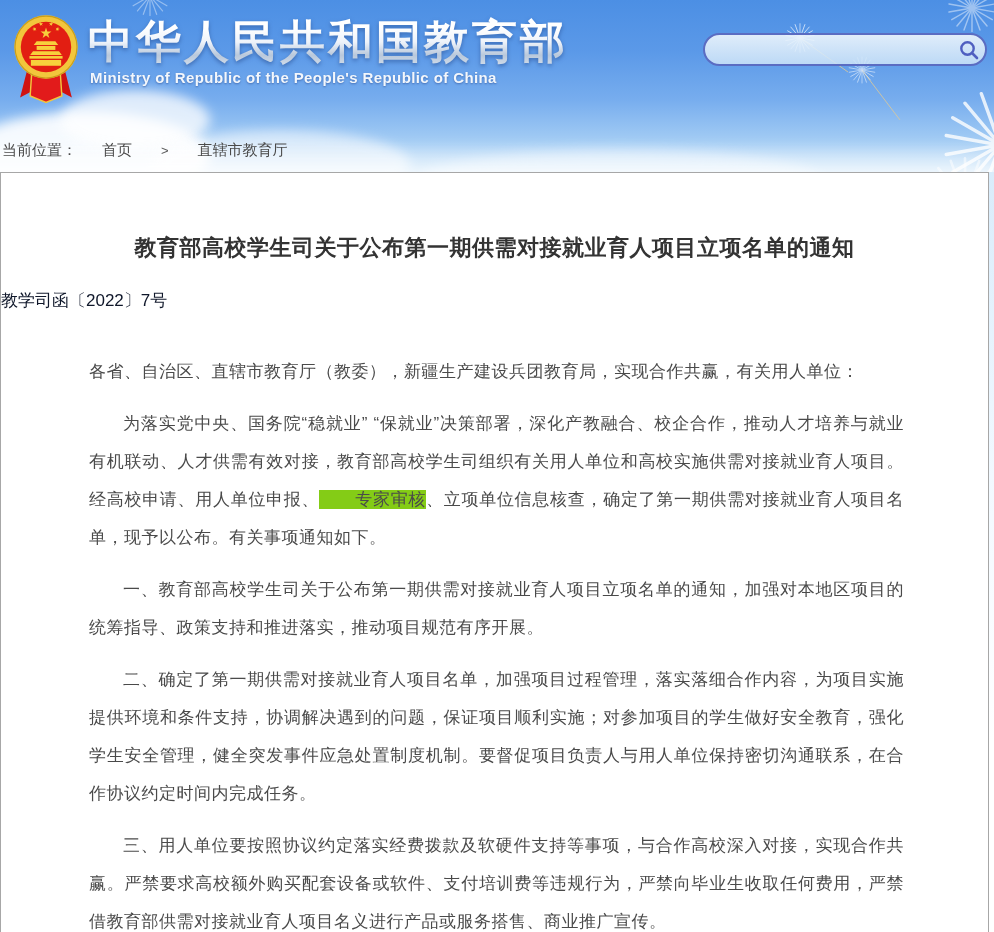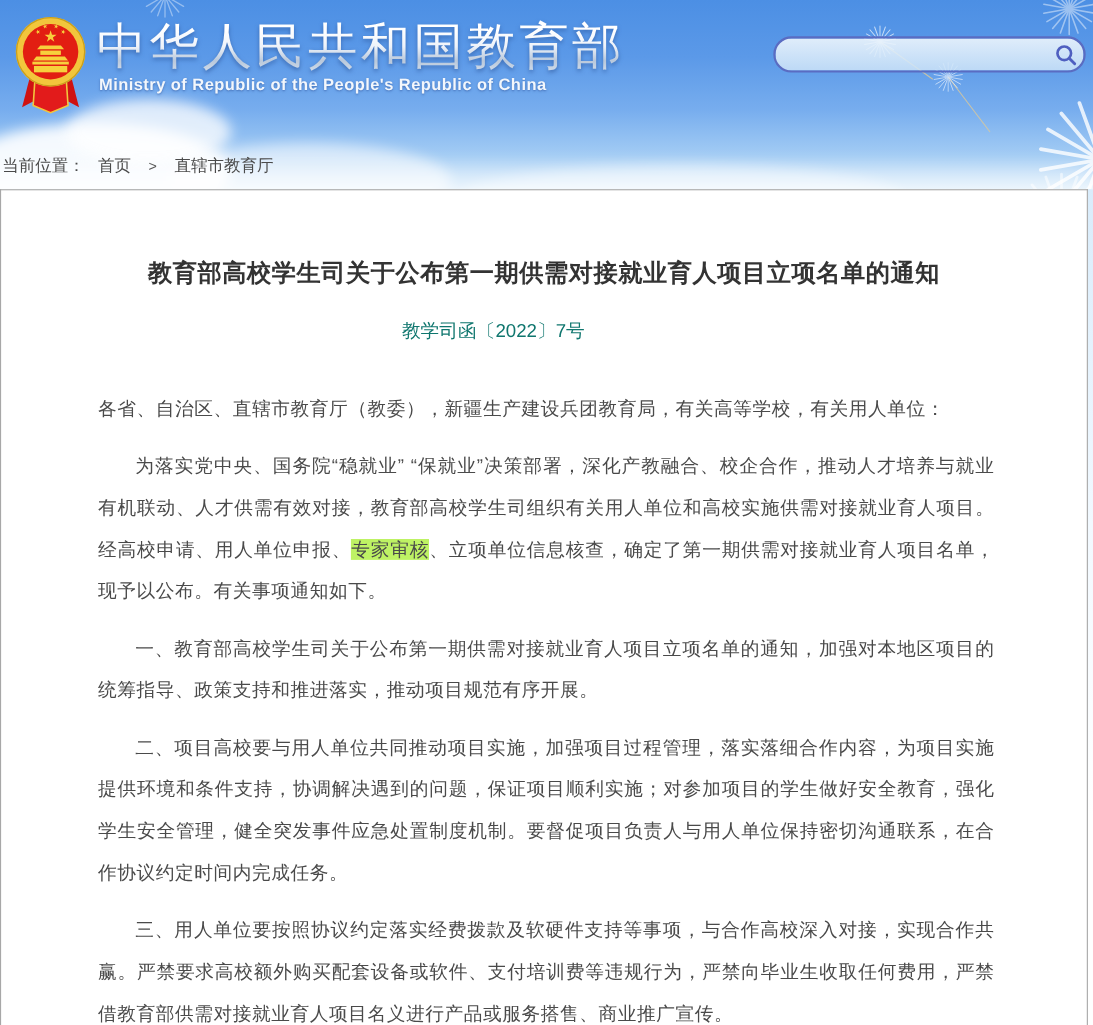--- a/index.html
+++ b/index.html
@@ -20,21 +20,21 @@
   .cloud.c3 { left:150px; top:130px; width:260px; height:70px; opacity:.6; }
   .cloud.c4 { left:420px; top:150px; width:400px; height:60px; opacity:.45; }
   .cloud.c5 { left:-20px; top:155px; width:1034px; height:50px; opacity:.5; filter:blur(10px); border-radius:0; }
 
   .dandelions { position:absolute; left:0; top:0; }
 
   .emblem { position:absolute; left:10px; top:13px; width:72px; height:94px; }
   .emblem svg { width:100%; height:100%; }
 
   .site-title {
-    position:absolute; left:88px; top:12px; font-size:45px; font-weight:normal; letter-spacing:3px;
+    position:absolute; left:88px; top:12px; font-size:45px; font-weight:bold; letter-spacing:3px;
     color:#ffffff;
     background:linear-gradient(180deg,#ffffff 25%,#eef3fa 50%,#b9c8db 72%,#dfe9f4 100%);
     -webkit-background-clip:text; background-clip:text; -webkit-text-fill-color:transparent;
     filter:drop-shadow(0 2px 2px rgba(35,70,135,.55));
     white-space:nowrap;
   }
   .site-subtitle {
     position:absolute; left:90px; top:69px; font-size:15px; font-weight:bold; letter-spacing:.4px;
     color:#f3f7fc; text-shadow:0 1px 2px rgba(45,80,150,.65); white-space:nowrap;
   }
@@ -50,49 +50,49 @@
     padding:0 6px 0 14px; font-size:14px; color:#334;
   }
   .search-btn {
     width:32px; height:29px; border:none; background:transparent; cursor:pointer;
     display:flex; align-items:center; justify-content:center; padding:0;
   }
 
   
   .breadcrumb {
     position:absolute; left:2px; top:141px; display:flex; align-items:center;
-    font-size:15px; color:#4a4a4a; gap:12px; z-index:3;
+    font-size:15px; color:#4a4a4a; gap:25px; z-index:3;
   }
   .breadcrumb a { color:#4a4a4a; text-decoration:none; cursor:pointer;font-family:Liberation Mono, monospace; }
   .crumb-sep { color:#5a5a5a; font-size:13px; padding:0 4px; }
 
   
   .below-strip { position:absolute; left:0; top:172px; width:994px; height:760px;
     background:linear-gradient(180deg,#d9ecfb,#f2f9ff 40%,#ffffff 75%); }
 
   .content-panel {
     position:absolute; left:0; top:172px; width:989px; height:904px;
     background:#ffffff; border:1px solid #a7a7a7; border-bottom:none;
   }
   .doc-title {
     margin:60px 50px 0; text-align:center;
     font-size:22px; line-height:30px; font-weight:bold; color:#333333; letter-spacing:.5px;
   }
   .doc-number {
-    margin:26px 92px 16px 0; text-align:center;
-    font-size:17px; line-height:24px; color:#0f766e;
+    margin:26px 92px 16px 0; text-align:left;
+    font-size:17px; line-height:24px; color:#0f172a;
   }
   .doc-body {
     margin:40px 84px 0 88px;
     font-size:17px; line-height:38px; color:#4a4a4a;
     text-align:justify; letter-spacing:.5px;
   }
   .doc-body p { margin:0 0 14px; text-indent:2em; }
   .doc-body p.salutation { text-indent:0; }
-  .hl { background:#bef264; }
+  .hl { background:#84cc16;padding-left:36px; }
 </style>
 </head>
 <body>
 
 <div class="site-header">
   <div class="cloud c1"></div>
   <div class="cloud c2"></div>
   <div class="cloud c3"></div>
   <div class="cloud c4"></div>
   <div class="cloud c5"></div>
@@ -182,21 +182,21 @@
   </div>
 </div>
 
 <div class="below-strip"></div>
 
 <div class="content-panel">
   <h1 class="doc-title">教育部高校学生司关于公布第一期供需对接就业育人项目立项名单的通知</h1>
   <div class="doc-number">教学司函〔2022〕7号</div>
 
   <div class="doc-body">
-    <p class="salutation">各省、自治区、直辖市教育厅（教委），新疆生产建设兵团教育局，有关高等学校，有关用人单位：</p>
+    <p class="salutation">各省、自治区、直辖市教育厅（教委），新疆生产建设兵团教育局，实现合作共赢，有关用人单位：</p>
 
     <p><span>为落实党中央、国务院“稳就业” “保就业”决策部署，深化产教融合、校企合作，推动人才培养与就业有机联动、人才供需有效对接，教育部高校学生司组织有关用人单位和高校实施供需对接就业育人项目。经高校申请、用人单位申报、</span><span class="hl">专家审核</span><span>、立项单位信息核查，确定了第一期供需对接就业育人项目名单，现予以公布。有关事项通知如下。</span></p>
 
     <p>一、教育部高校学生司关于公布第一期供需对接就业育人项目立项名单的通知，加强对本地区项目的统筹指导、政策支持和推进落实，推动项目规范有序开展。</p>
-    <p>二、项目高校要与用人单位共同推动项目实施，加强项目过程管理，落实落细合作内容，为项目实施提供环境和条件支持，协调解决遇到的问题，保证项目顺利实施；对参加项目的学生做好安全教育，强化学生安全管理，健全突发事件应急处置制度机制。要督促项目负责人与用人单位保持密切沟通联系，在合作协议约定时间内完成任务。</p>
+    <p>二、确定了第一期供需对接就业育人项目名单，加强项目过程管理，落实落细合作内容，为项目实施提供环境和条件支持，协调解决遇到的问题，保证项目顺利实施；对参加项目的学生做好安全教育，强化学生安全管理，健全突发事件应急处置制度机制。要督促项目负责人与用人单位保持密切沟通联系，在合作协议约定时间内完成任务。</p>
     <p>三、用人单位要按照协议约定落实经费拨款及软硬件支持等事项，与合作高校深入对接，实现合作共赢。严禁要求高校额外购买配套设备或软件、支付培训费等违规行为，严禁向毕业生收取任何费用，严禁借教育部供需对接就业育人项目名义进行产品或服务搭售、商业推广宣传。</p>
   </div>
 </div>
 
 </body></html>

